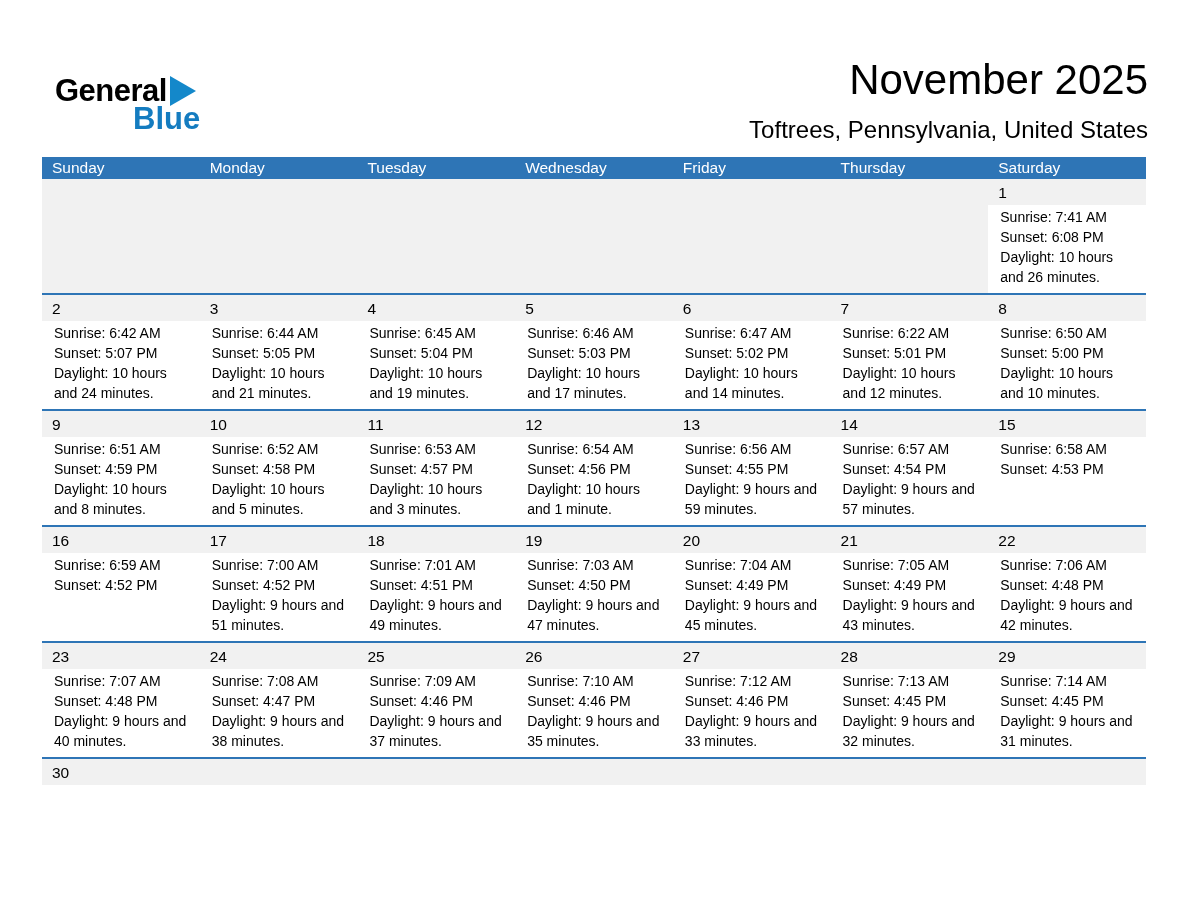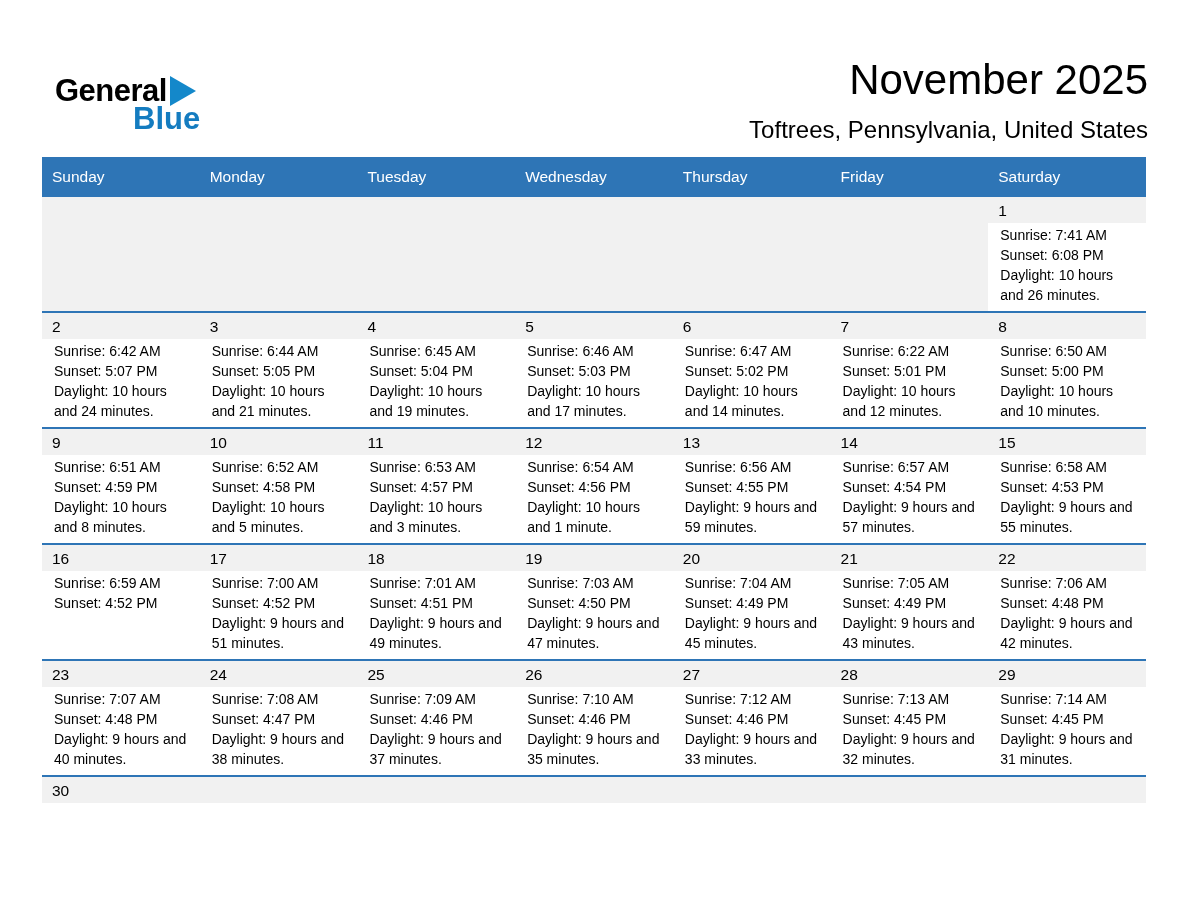--- a/index.html
+++ b/index.html
@@ -19,21 +19,21 @@
   }
   .logo-blue { font-size:31px; font-weight:700; color:#147CC0; margin-left:78px; margin-top:-3px; }
 
   .title-block { position:absolute; top:56px; right:40px; text-align:right; }
   .month-title { font-size:42px; font-weight:400; color:#000; }
   .location { font-size:24px; font-weight:400; color:#000; margin-top:12px; }
 
   .calendar { position:absolute; left:42px; right:42px; top:157px; }
   .weekday-header {
     display:grid; grid-template-columns:repeat(7,1fr);
-    background:#2E75B6; height:40px;
+    background:#2E75B6; height:22px;
   }
   .weekday {
     color:#fff; font-size:15.5px; padding-left:10px;
     display:flex; align-items:center;
   }
   .week-row {
     display:grid; grid-template-columns:repeat(7,1fr);
     background:#fff; min-height:110px;
   }
   .week-row + .week-row { border-top:2px solid #2E75B6; }
@@ -61,22 +61,22 @@
   <div class="month-title">November 2025</div>
   <div class="location">Toftrees, Pennsylvania, United States</div>
 </div>
 
 <div class="calendar">
   <div class="weekday-header">
     <div class="weekday">Sunday</div>
     <div class="weekday">Monday</div>
     <div class="weekday">Tuesday</div>
     <div class="weekday">Wednesday</div>
+    <div class="weekday">Friday</div>
     <div class="weekday">Thursday</div>
-    <div class="weekday">Friday</div>
     <div class="weekday">Saturday</div>
   </div>
   <div>
       <div class="week-row">
         <div class="day-cell blank-out"></div>
         <div class="day-cell blank-out"></div>
         <div class="day-cell blank-out"></div>
         <div class="day-cell blank-out"></div>
         <div class="day-cell blank-out"></div>
         <div class="day-cell blank-out"></div>
@@ -194,21 +194,20 @@
             <div class="cell-line">Sunrise: 6:57 AM</div>
             <div class="cell-line">Sunset: 4:54 PM</div>
             <div class="cell-line">Daylight: 9 hours and 57 minutes.</div>
           </div>
         </div>
         <div class="day-cell">
           <div class="num-stripe">15</div>
           <div class="cell-body">
             <div class="cell-line">Sunrise: 6:58 AM</div>
             <div class="cell-line">Sunset: 4:53 PM</div>
-            <div class="cell-line">Daylight: 9 hours and 55 minutes.</div>
           </div>
         </div>
       </div>
       <div class="week-row">
         <div class="day-cell">
           <div class="num-stripe">16</div>
           <div class="cell-body">
             <div class="cell-line">Sunrise: 6:59 AM</div>
             <div class="cell-line">Sunset: 4:52 PM</div>
           </div>

